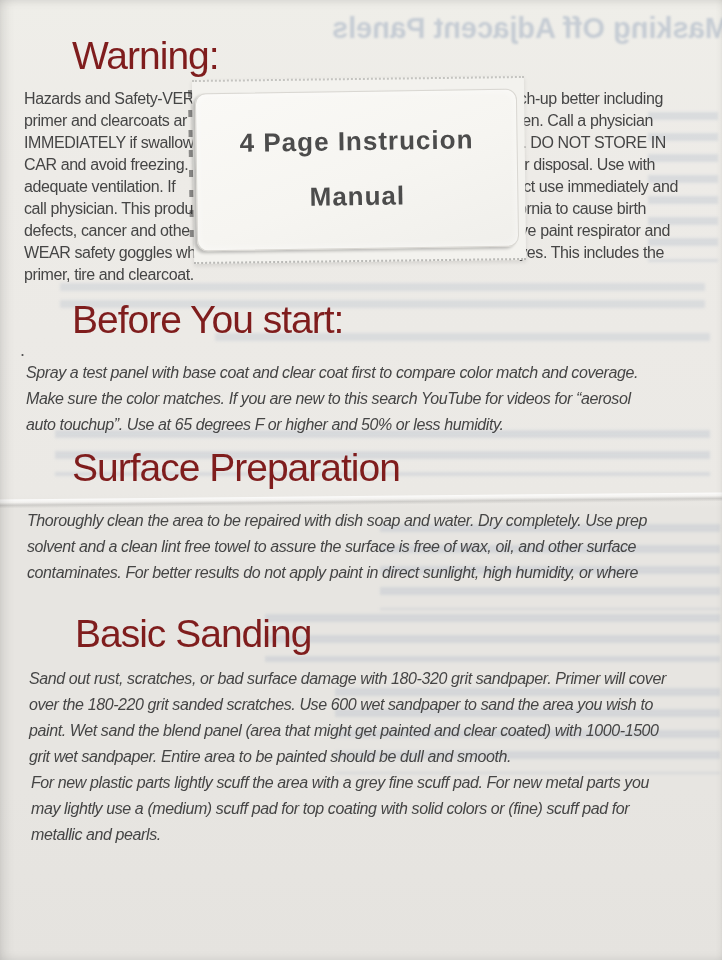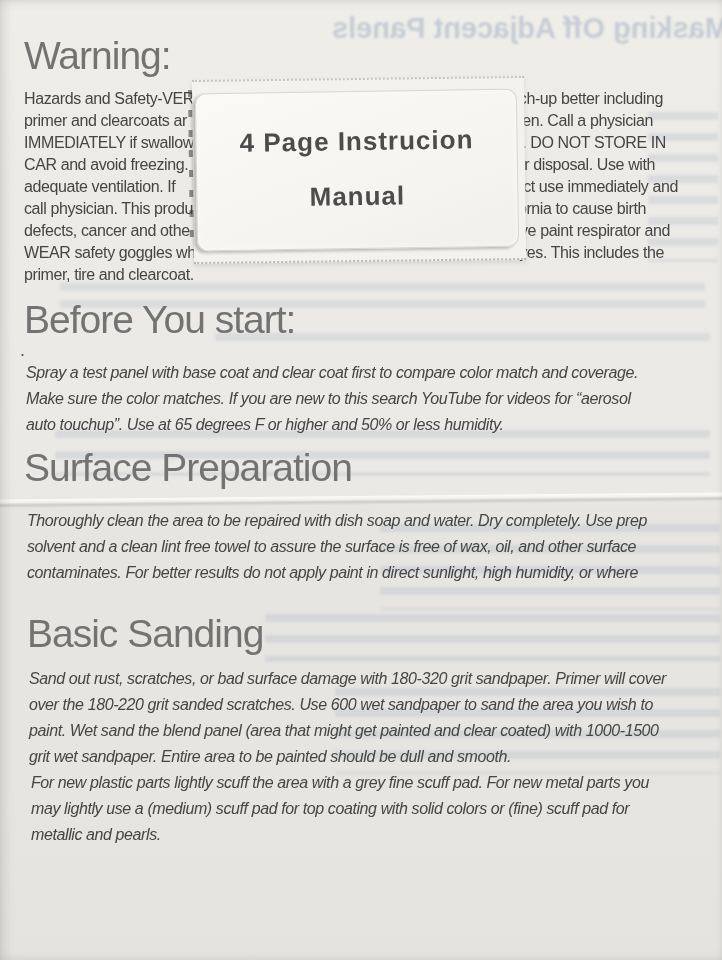--- a/index.html
+++ b/index.html
@@ -8,22 +8,22 @@
     font-family:"Liberation Sans",sans-serif;
     background:linear-gradient(180deg,#efeee9 0%,#edebe7 18%,#ebe9e5 51.5%,#e7e5e1 53%,#e7e5e1 82%,#e5e3df 100%);
   }
   
   .vignette{position:absolute;inset:0;pointer-events:none;z-index:9;
     box-shadow:inset 10px 0 14px -8px rgba(0,0,0,.14),
                inset 0 8px 12px -8px rgba(0,0,0,.12),
                inset -6px 0 10px -8px rgba(0,0,0,.10),
                inset 0 -8px 12px -8px rgba(0,0,0,.08);}
   .heading{
-    position:absolute;color:#737373;font-size:39px;font-weight:400;
-    letter-spacing:-1px;white-space:nowrap;z-index:2;
+    position:absolute;color:#7f1d1d;font-size:39px;font-weight:400;
+    letter-spacing:-1px;white-space:nowrap;z-index:2;margin-left:48px;
   }
   .para{position:absolute;color:#454545;font-size:16px;letter-spacing:-0.4px;z-index:2;}
   .bodyline{white-space:nowrap;height:26px;line-height:26px;font-style:italic;}
   
   #warning-para{width:666px;}
   #warning-para .wline{display:flex;justify-content:space-between;height:22px;line-height:22px;white-space:nowrap;}
   .wline:nth-child(1) .wr{margin-right:27px}
   .wline:nth-child(2) .wr{margin-right:37px}
   .wline:nth-child(3) .wr{margin-right:24px}
   .wline:nth-child(4) .wr{margin-right:35px}

